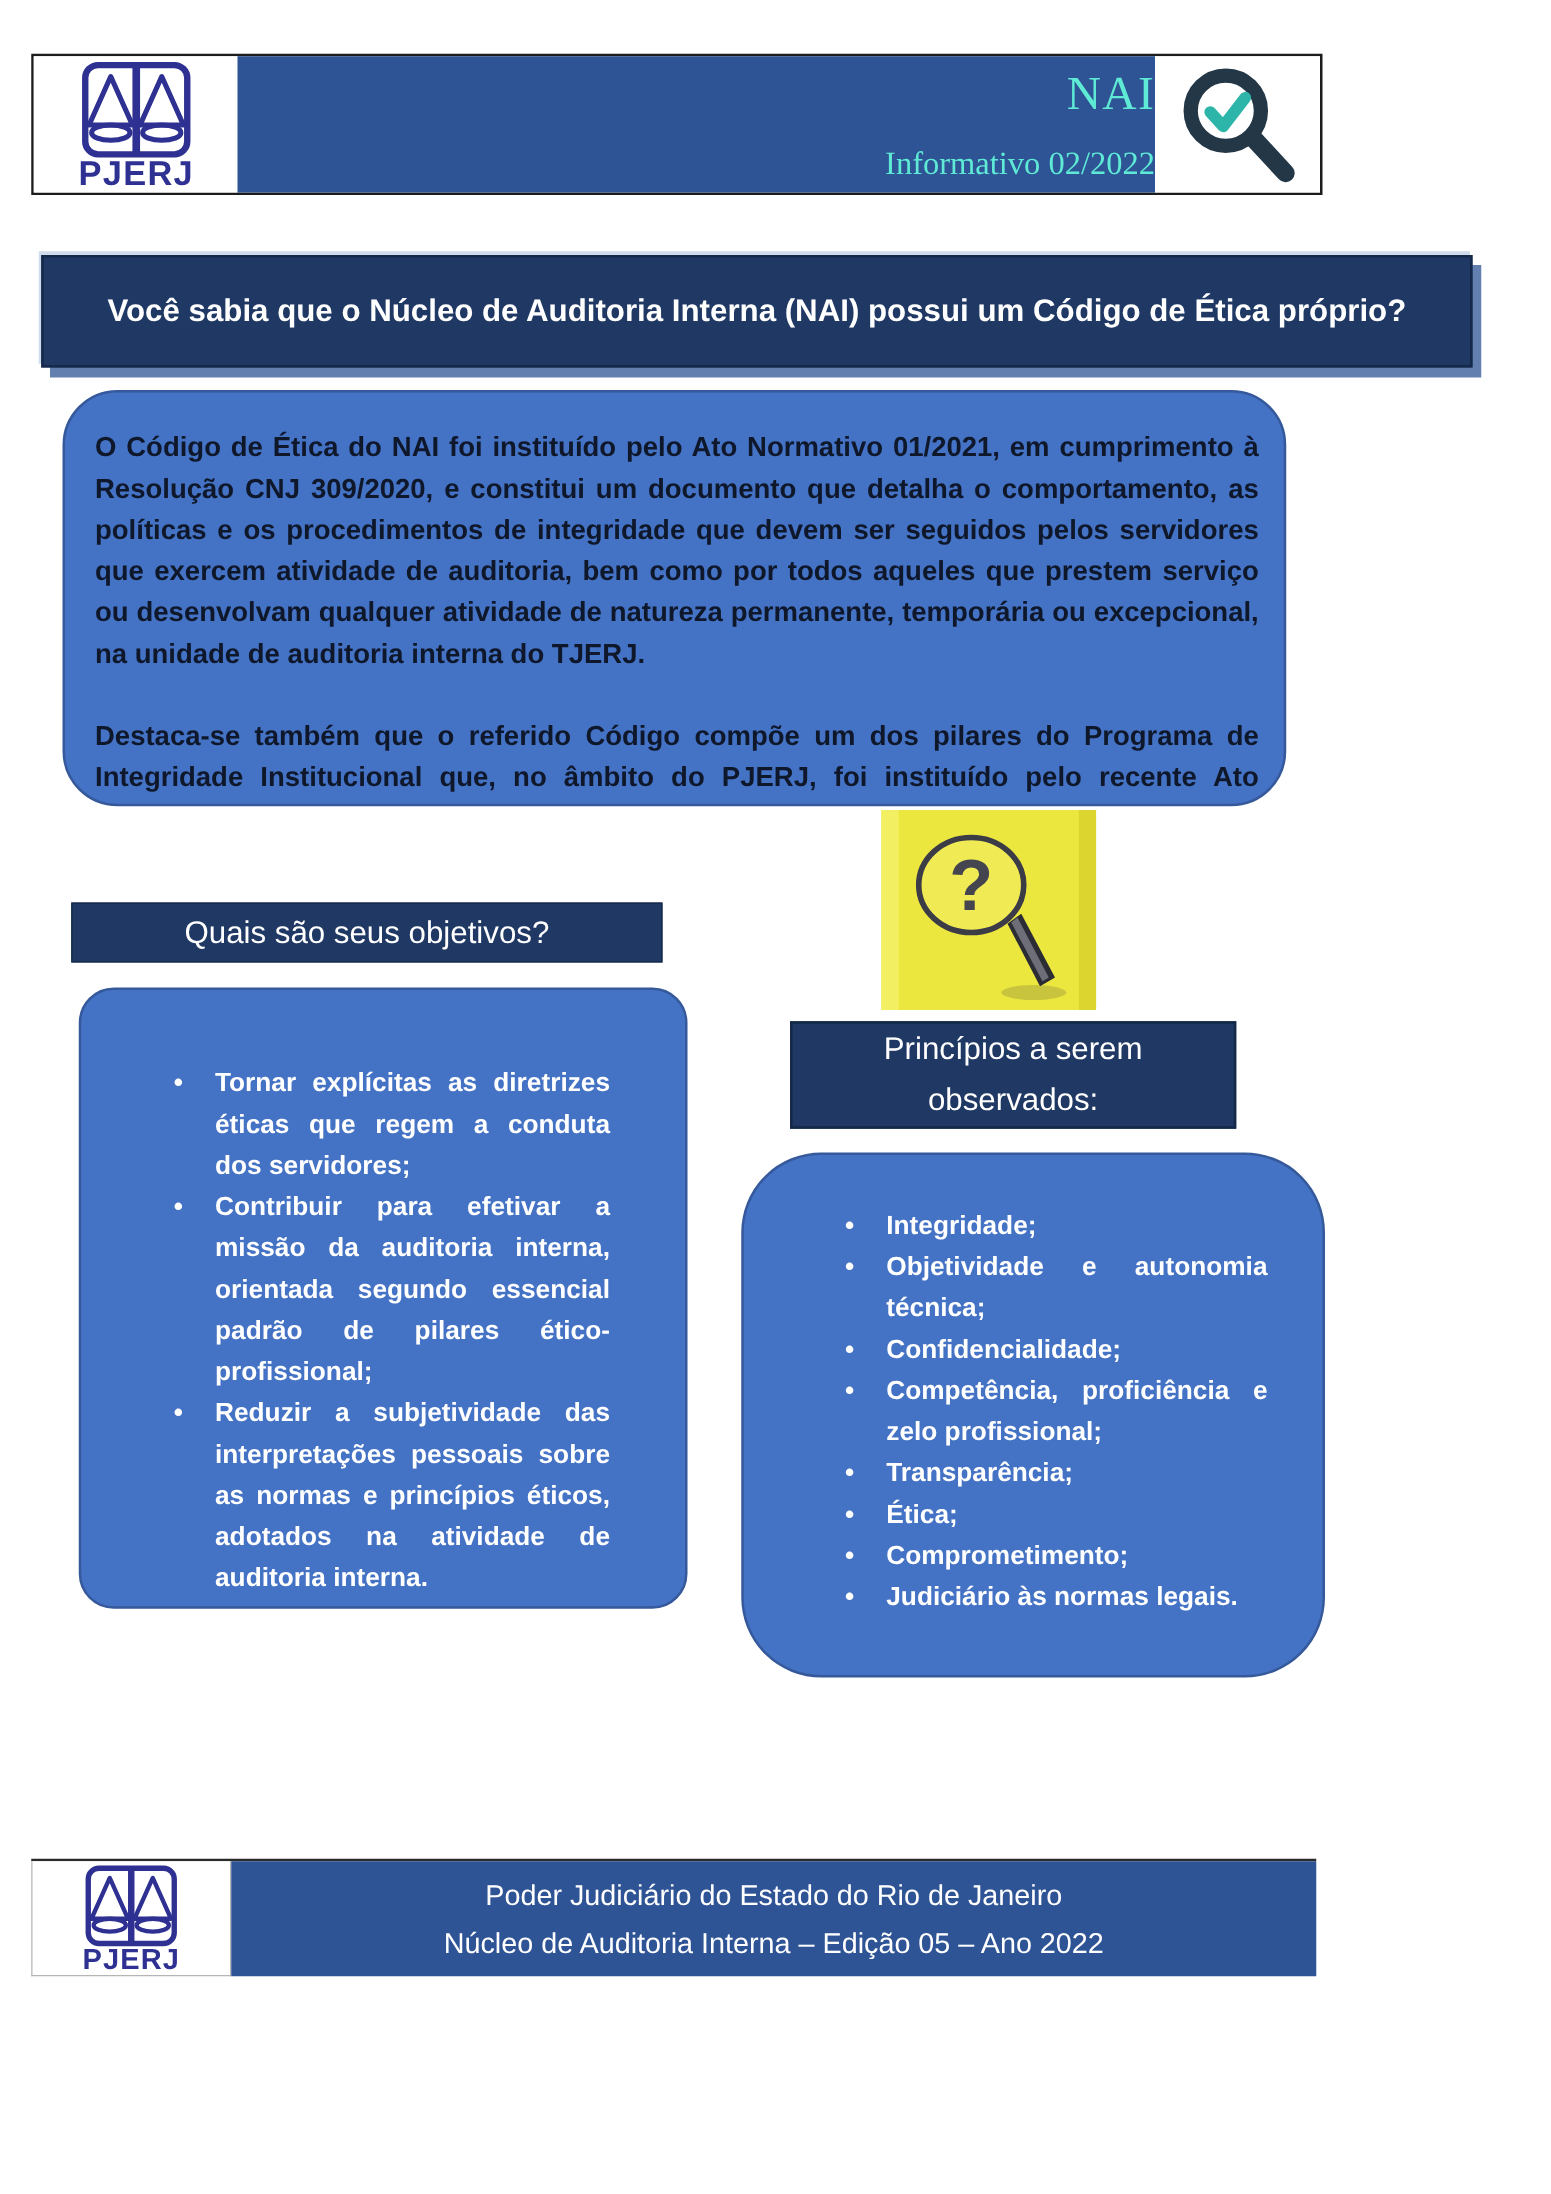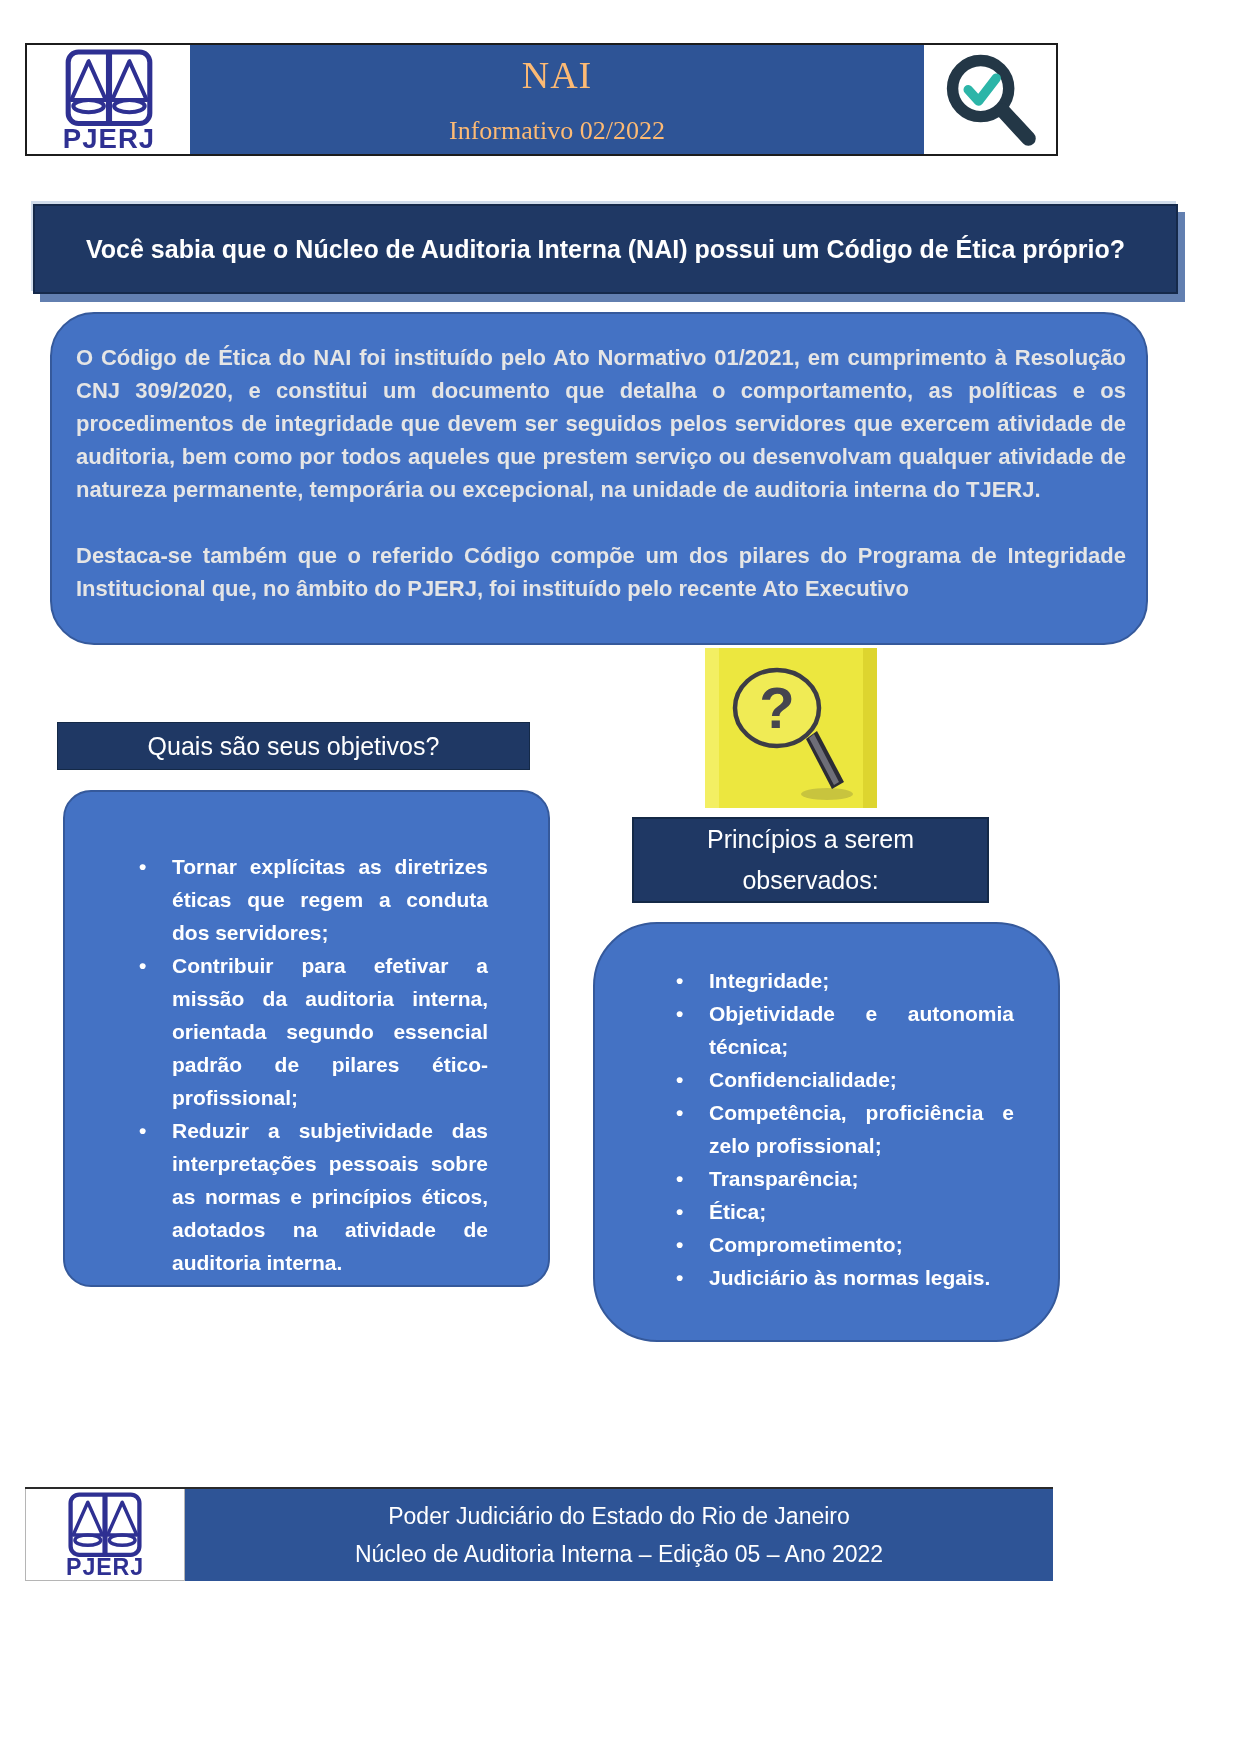--- a/index.html
+++ b/index.html
@@ -9,44 +9,44 @@
     font-family:"Liberation Sans", sans-serif;
   }
 
   
   .header-box {
     position:absolute; left:25px; top:43px; width:1033px; height:113px;
     border:2px solid #1c1c1c; background:#ffffff; display:flex; box-sizing:border-box;
   }
   .header-logo-cell { width:163px; display:flex; align-items:center; justify-content:center; background:#fff; }
   .header-band {
-    flex:1; background:#2e5496; color:#fdba74;
-    display:flex; flex-direction:column; align-items:center; justify-content:center;
+    flex:1; background:#2e5496; color:#5eead4;
+    display:flex; flex-direction:column; align-items:flex-end; justify-content:center;
     font-family:"Liberation Serif", serif;
   }
   .header-title { font-size:38px; letter-spacing:1px; }
   .header-subtitle { font-size:26px; margin-top:19px; }
   .header-right-cell { width:132px; display:flex; align-items:center; justify-content:center; background:#fff; }
 
   
   .title-band {
     position:absolute; left:33px; top:204px; width:1145px; height:90px;
     background:#1f3864; border:2px solid #15294a;
     box-shadow:7px 8px 0 rgba(46,84,150,0.75), -2px -3px 0 rgba(176,196,222,0.6);
     color:#fff; font-weight:bold; font-size:25px; line-height:42px; text-align:center;
     display:flex; align-items:center; justify-content:center;
     padding:0 36px; box-sizing:border-box;
   }
 
   
   .intro-box {
-    position:absolute; left:50px; top:312px; width:1098px; height:333px;
+    position:absolute; left:50px; top:312px; width:979px; height:333px;
     background:#4472c4; border:2px solid #35599b; border-radius:44px;
     box-sizing:border-box; padding:27px 20px 18px 24px;
-    color:#e5e5e5; font-weight:bold; font-size:22px; line-height:33px; text-align:justify;
+    color:#0f172a; font-weight:bold; font-size:22px; line-height:33px; text-align:justify;
     overflow:hidden;
   }
   .intro-box p { margin:0; }
   .intro-box p + p { margin-top:33px; }
 
   
   .objectives-band {
     position:absolute; left:57px; top:722px; width:473px; height:48px;
     background:#1f3864; border:1px solid #142947; box-sizing:border-box;
     color:#fff; font-size:25px;

